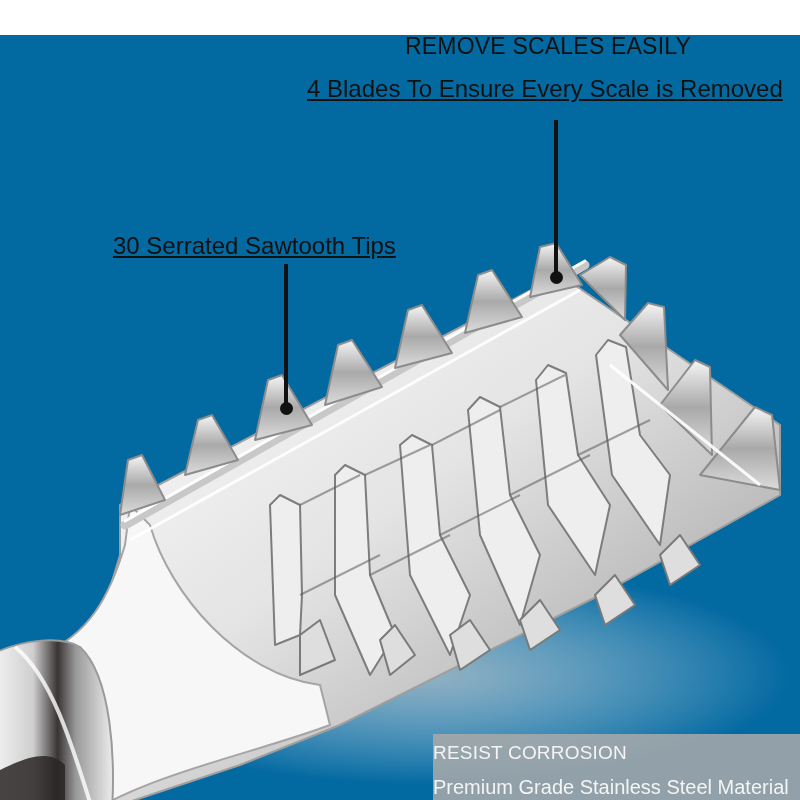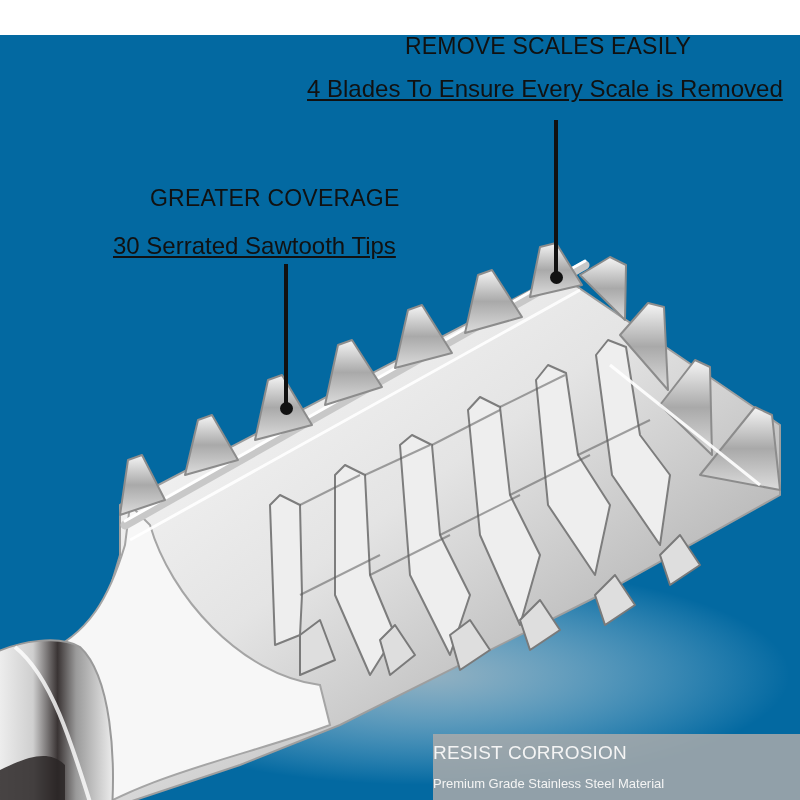--- a/index.html
+++ b/index.html
@@ -76,21 +76,21 @@
       position: absolute;
       left: 0; right: 0;
       top: 8px;
       font-size: 19px;
       letter-spacing: 0.2px;
     }
     .badge-sub {
       position: absolute;
       left: 0; right: 0;
       top: 42px;
-      font-size: 13px;
+      font-size: 20px;
       white-space: nowrap;
     }
   </style>
 </head>
 <body>
 
 <div class="stage">
 
   <svg class="product-art" viewBox="0 0 800 800" xmlns="http://www.w3.org/2000/svg">
     <defs>
@@ -184,21 +184,20 @@
       <path d="M130 505 L580 255"></path>
       <path d="M610 330 L760 450"></path>
     </g>
   </svg>
 
   <div class="caption caption-title cap-remove-title">REMOVE SCALES EASILY</div>
   <div class="caption caption-sub cap-remove-sub">4 Blades To Ensure Every Scale is Removed</div>
   <div class="callout-line line-remove"></div>
   <div class="callout-dot dot-remove"></div>
 
-  <div class="caption caption-title cap-coverage-title">GREATER COVERAGE</div>
   <div class="caption caption-sub cap-coverage-sub">30 Serrated Sawtooth Tips</div>
   <div class="callout-line line-coverage"></div>
   <div class="callout-dot dot-coverage"></div>
 
   <div class="badge">
     <div class="badge-title">RESIST CORROSION</div>
     <div class="badge-sub">Premium Grade Stainless Steel Material</div>
   </div>
 
 </div>

